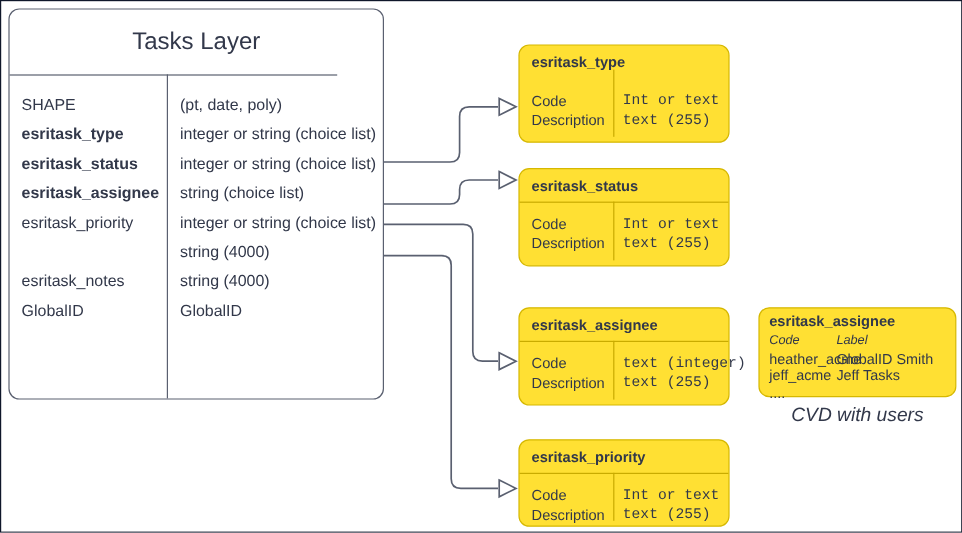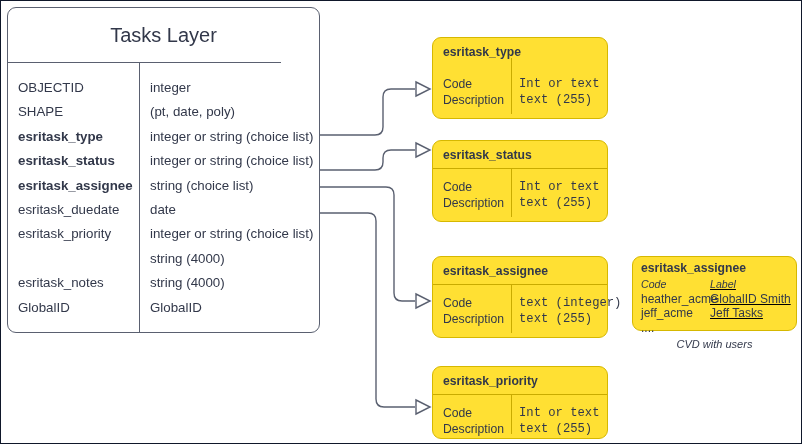--- a/index.html
+++ b/index.html
@@ -143,35 +143,35 @@
   }
   .cvd-title {
     position: absolute;
     left: 8px;
     top: 4px;
     font-size: 12.2px;
     font-weight: bold;
     color: #32384a;
   }
   .cvd-col-a { position: absolute; left: 8px;  top: 20px; }
-  .cvd-col-b { position: absolute; left: 77px; top: 20px; text-decoration: underline; }
+  .cvd-col-b { position: absolute; left: 64px; top: 20px; }
   .cvd-line {
     font-size: 12px;
     color: #32384a;
     line-height: 14.6px;
     white-space: nowrap;
   }
   .cvd-line.hdr { font-style: italic; font-size: 10.6px; }
   .cvd-caption {
     position: absolute;
     left: 631px;
     top: 337px;
     width: 165px;
     text-align: center;
-    font-size: 11px;
+    font-size: 16px;
     font-style: italic;
     color: #32384a;
   }
 
   
   #connectors {
     position: absolute;
     left: 0;
     top: 0;
     width: 802px;
@@ -194,42 +194,34 @@
 
 <div id="canvas">
 
   <div class="entity-main">
     <div class="entity-main-title">Tasks Layer</div>
     <div class="entity-main-headrule"></div>
     <div class="entity-main-coldiv"></div>
 
     <div class="field-list">
       <div class="field-row">
-        <span class="field-name">OBJECTID</span>
-        <span class="field-type">integer</span>
-      </div>
-      <div class="field-row">
         <span class="field-name">SHAPE</span>
         <span class="field-type">(pt, date, poly)</span>
       </div>
       <div class="field-row">
         <span class="field-name bold">esritask_type</span>
         <span class="field-type">integer or string (choice list)</span>
       </div>
       <div class="field-row">
         <span class="field-name bold">esritask_status</span>
         <span class="field-type">integer or string (choice list)</span>
       </div>
       <div class="field-row">
         <span class="field-name bold">esritask_assignee</span>
         <span class="field-type">string (choice list)</span>
-      </div>
-      <div class="field-row">
-        <span class="field-name">esritask_duedate</span>
-        <span class="field-type">date</span>
       </div>
       <div class="field-row">
         <span class="field-name">esritask_priority</span>
         <span class="field-type">integer or string (choice list)</span>
       </div>
       <div class="field-row">
         <span class="field-type">string (4000)</span>
       </div>
       <div class="field-row">
         <span class="field-name">esritask_notes</span>

